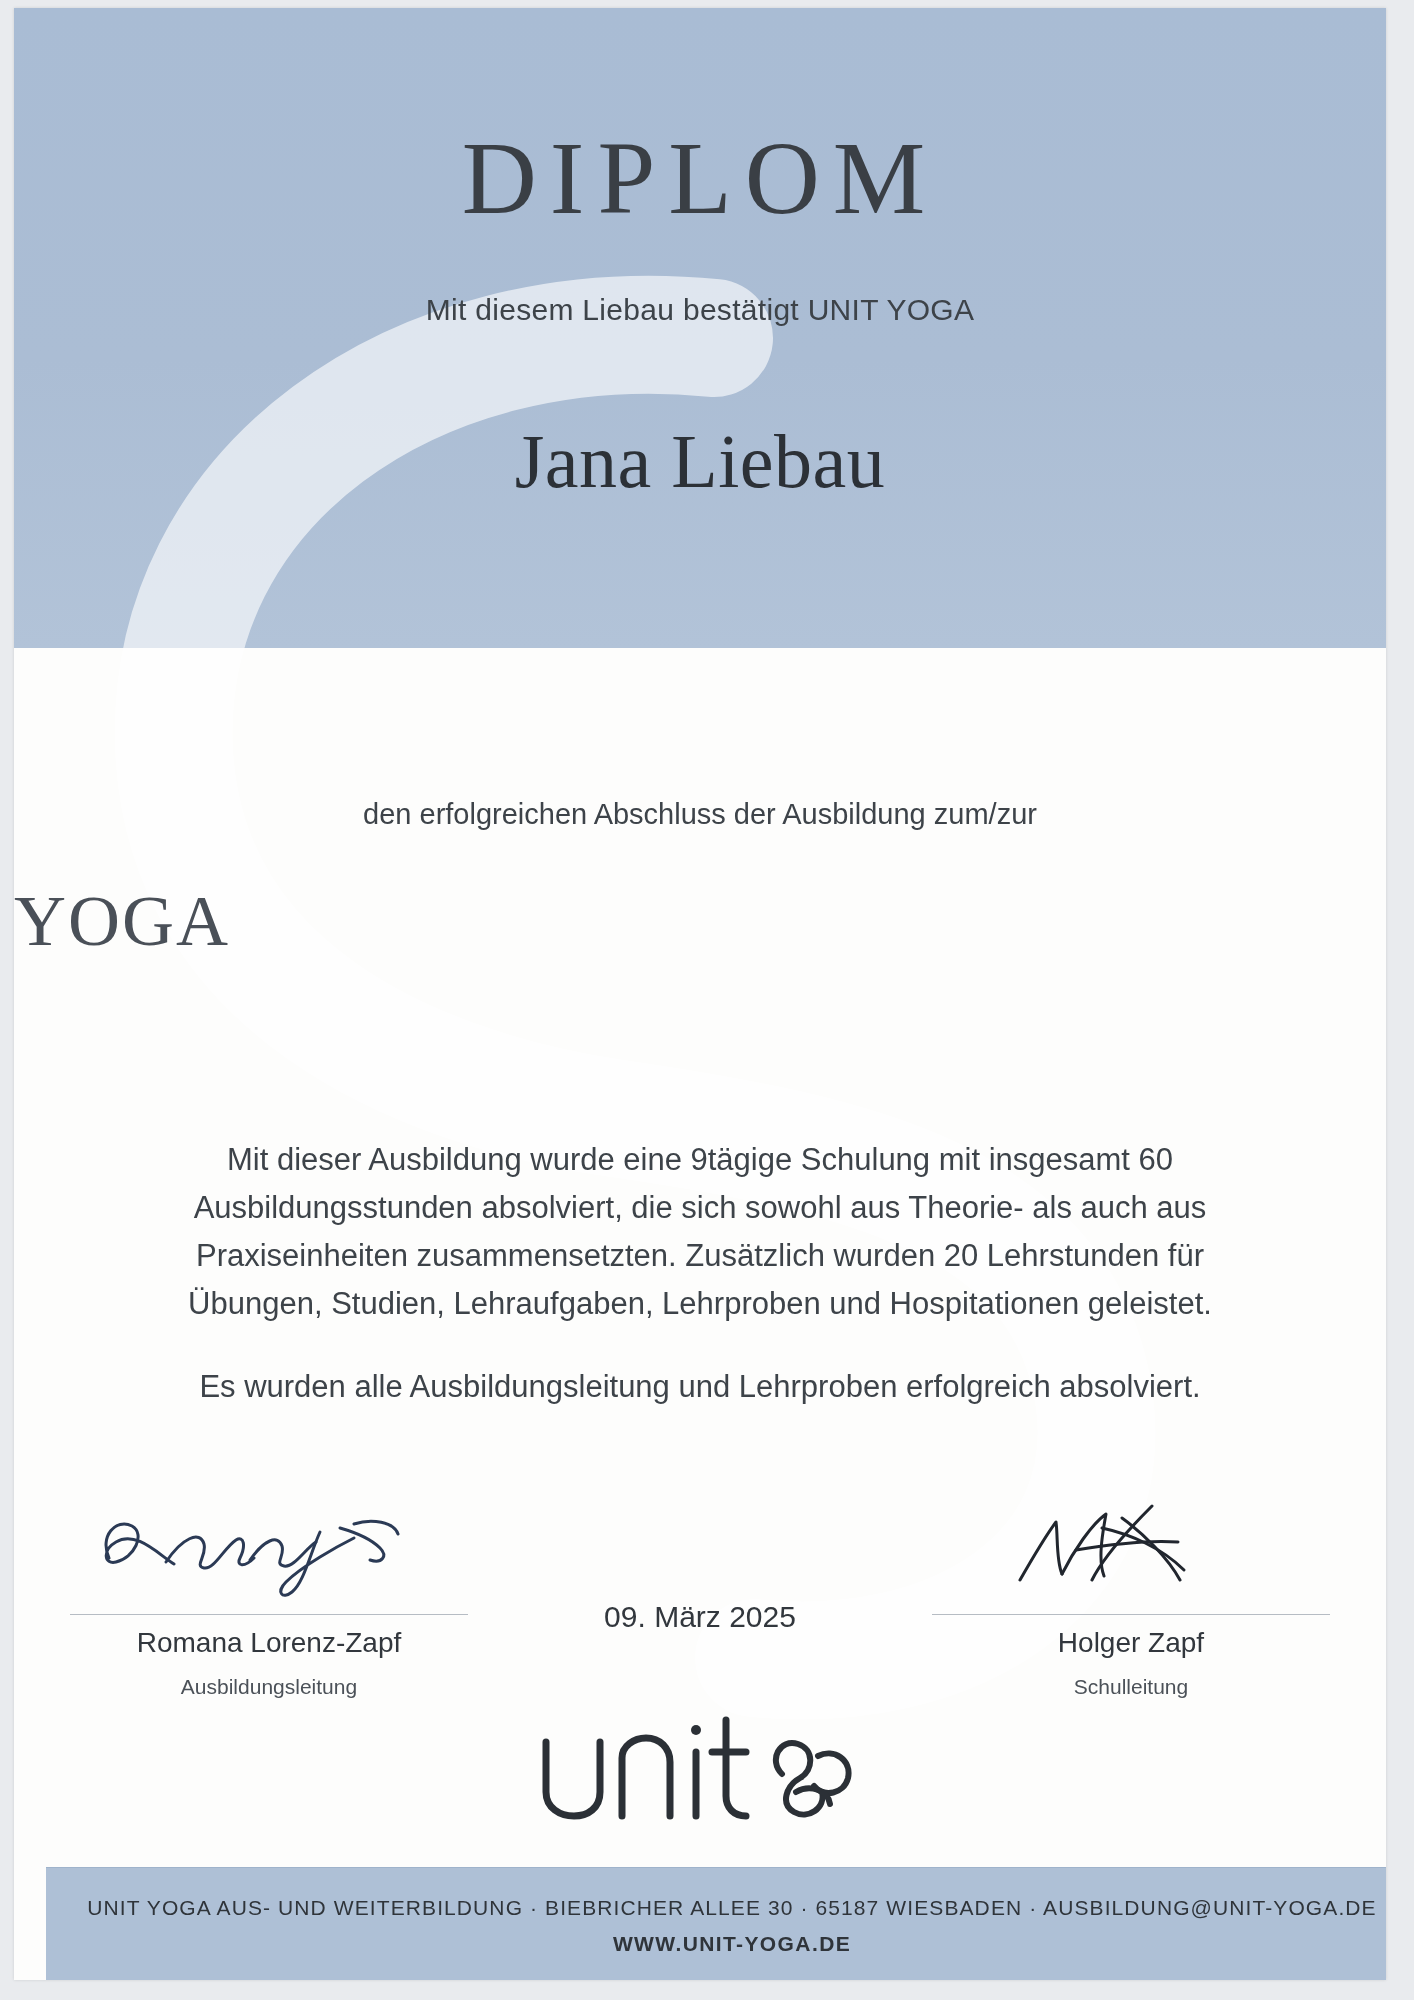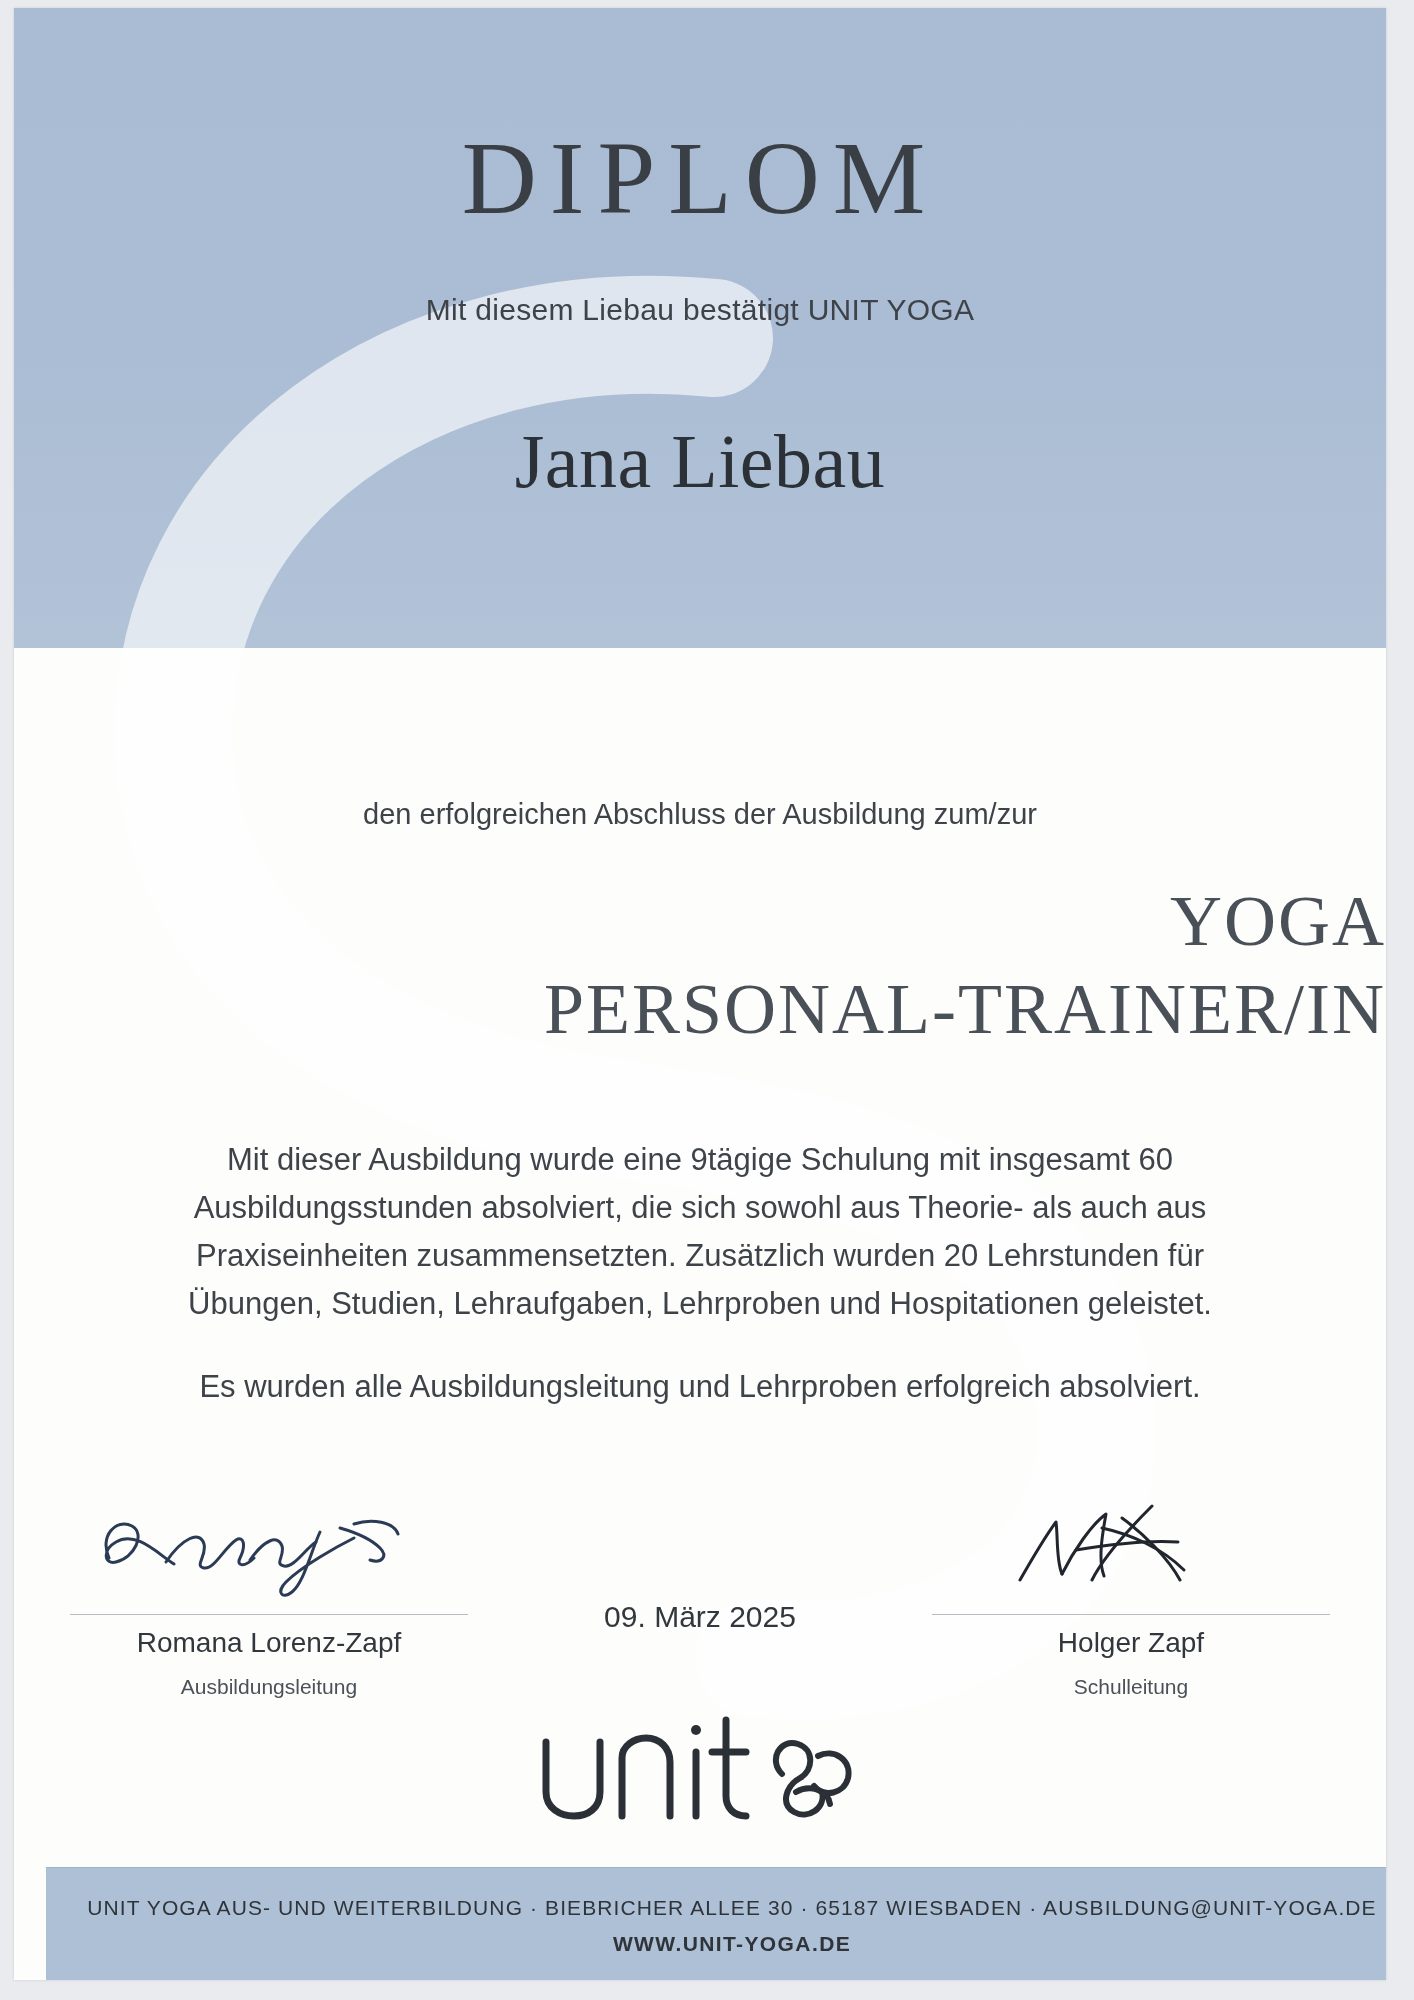--- a/index.html
+++ b/index.html
@@ -98,21 +98,21 @@
     width: 100%;
     text-align: center;
     font-size: 29px;
     color: #3d4349;
   }
   .award-title {
     position: absolute;
     top: 870px;
     left: 0;
     width: 100%;
-    text-align: right;
+    text-align: left;
     font-family: "Liberation Serif", serif;
     color: #4a5058;
     font-weight: 400;
     line-height: 1.22;
   }
   .award-line1 {
     font-size: 72px;
     letter-spacing: 2px;
     display: block;
   }
@@ -234,21 +234,20 @@
     </div>
 
     <div class="diploma-title">DIPLOM</div>
     <div class="subtitle">Mit diesem Liebau bestätigt UNIT YOGA</div>
     <div class="recipient">Jana Liebau</div>
 
     <div class="lead">den erfolgreichen Abschluss der Ausbildung zum/zur</div>
 
     <div class="award-title">
       <span class="award-line1">YOGA</span>
-      <span class="award-line2">PERSONAL-TRAINER/IN</span>
     </div>
 
     <div class="paragraph para-main">Mit dieser Ausbildung wurde eine 9tägige Schulung mit insgesamt 60 Ausbildungsstunden absolviert, die sich sowohl aus Theorie- als auch aus Praxiseinheiten zusammensetzten. Zusätzlich wurden 20 Lehrstunden für Übungen, Studien, Lehraufgaben, Lehrproben und Hospitationen geleistet.</div>
     <div class="paragraph para-second">Es wurden alle Ausbildungsleitung und Lehrproben erfolgreich absolviert.</div>
 
     <div class="sig-block sig-left">
       <div class="sig-img">
         <svg viewBox="0 0 430 120" xmlns="http://www.w3.org/2000/svg">
           <g fill="none" stroke="#2b3a55" stroke-width="3" stroke-linecap="round" stroke-linejoin="round">
             <path d="M55 70 C 45 48, 62 30, 78 38 C 92 46, 80 70, 62 74 C 50 77, 48 62, 62 54 C 82 42, 104 66, 120 76"></path>

